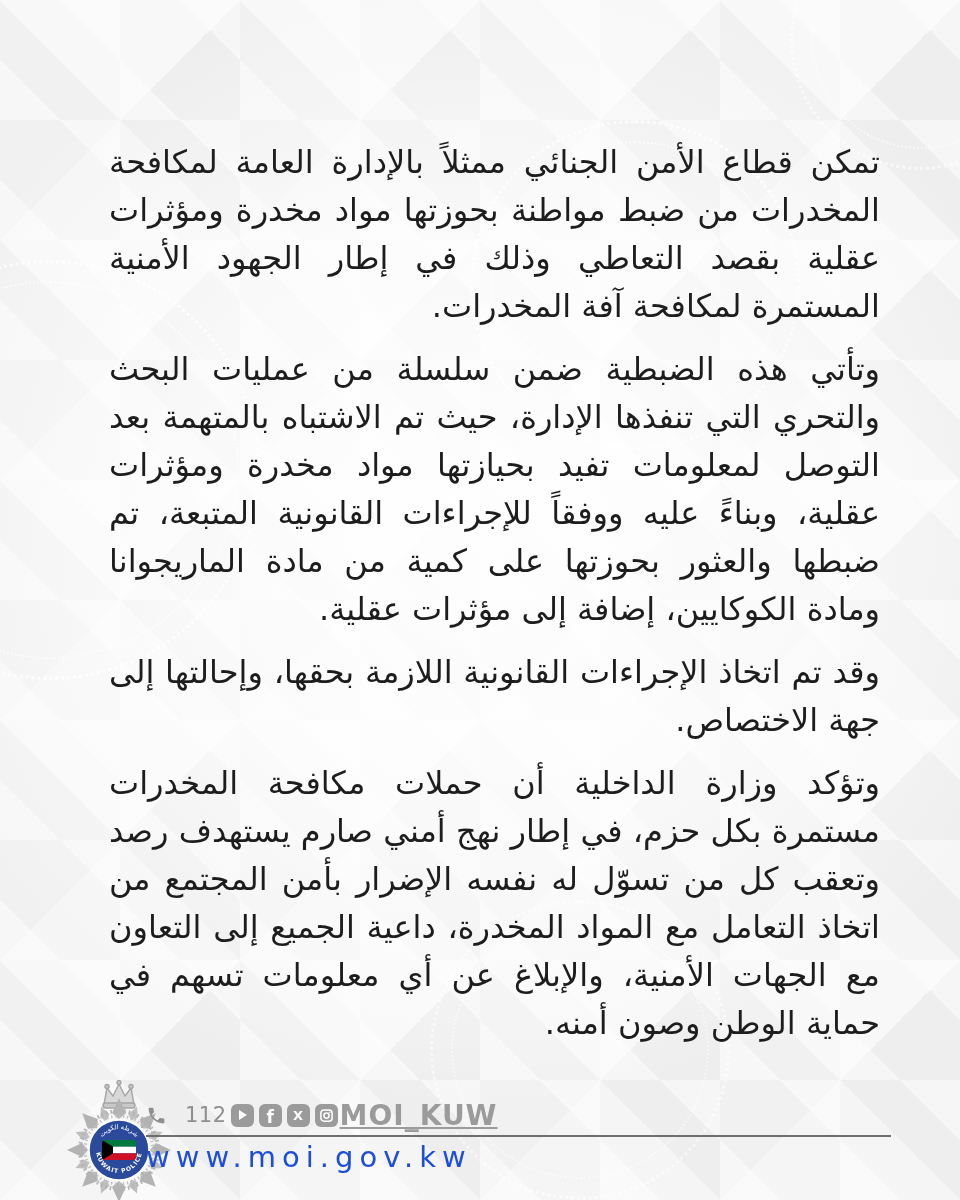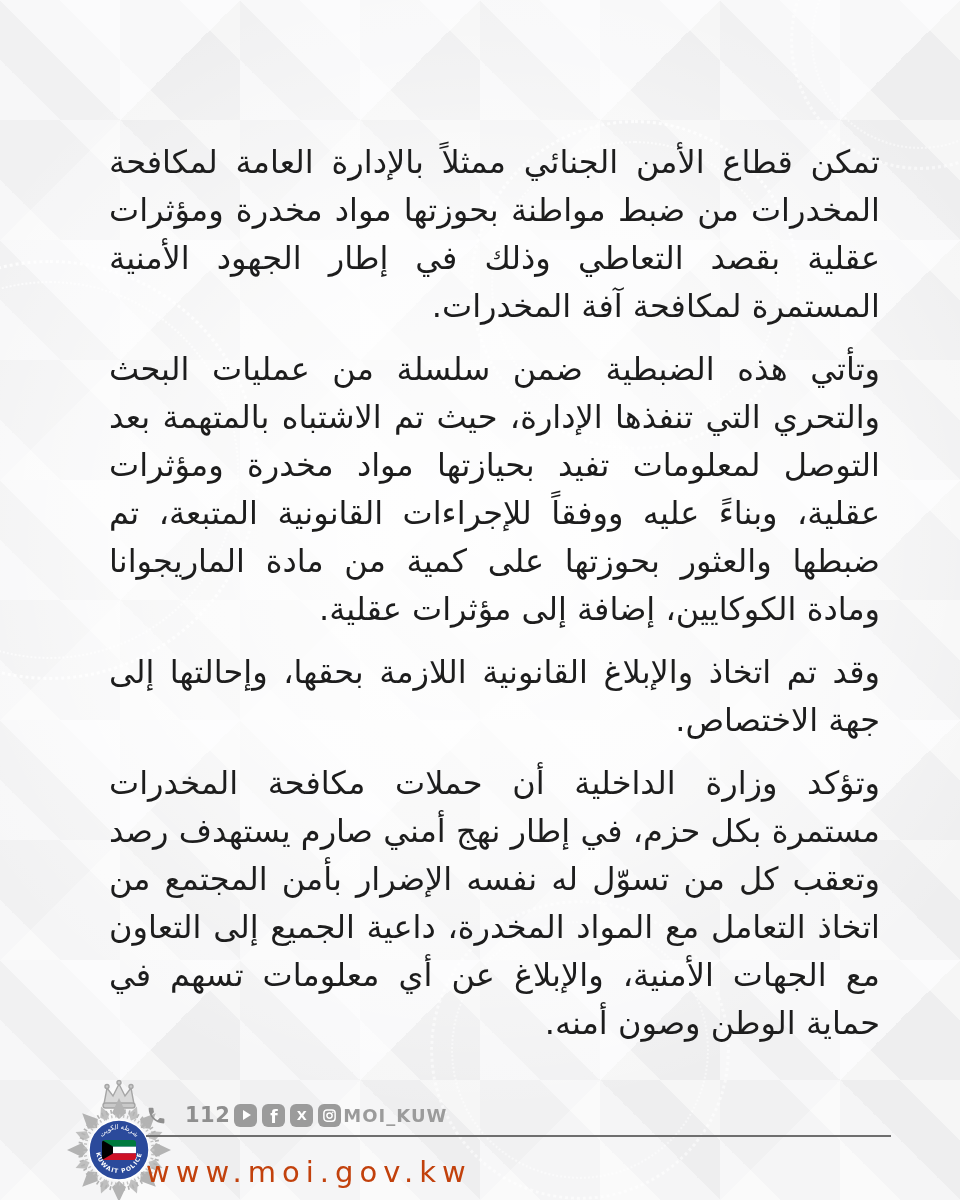--- a/index.html
+++ b/index.html
@@ -44,62 +44,62 @@
     font-size: 32px; line-height: 48px; font-weight: 500;
   }
   .content p { margin-bottom: 15px; margin-left: 29px; }
 
   
   .footer { position: absolute; left: 58px; top: 1080px; width: 845px; height: 120px; }
   .badge { position: absolute; left: 0; top: 0; }
   .contact { position: absolute; left: 88px; top: 22px; width: 745px; }
   .contact-row { display: flex; align-items: center; height: 26px; }
   .phone-num {
-    font-size: 21px; font-weight: bold; color: #8f8f8f;
+    font-size: 21px; font-weight: normal; color: #8f8f8f;
     letter-spacing: .5px; margin-left: 18px; margin-right: 4px;
     font-family: "DejaVu Sans", sans-serif;
     text-align: center;
   }
   .social { display: flex; gap: 5px; margin-right: 2px; }
   .sq {
     width: 23px; height: 23px; border-radius: 6px; background: #9b9b9b;
     display: flex; align-items: center; justify-content: center;
     color: #ffffff; overflow: hidden;
   }
   .sq .tri {
     width: 0; height: 0; margin-left: 2px;
     border-top: 5px solid transparent; border-bottom: 5px solid transparent;
     border-left: 8px solid #fff;
   }
   .sq.fb span { font-size: 17px; font-weight: bold; transform: translateY(2px); }
   .sq.x span { font-size: 13px; font-weight: bold; }
   .handle {
-    margin-right: 12px; font-size: 18px; font-weight: bold;
-    color: #9b9b9b; letter-spacing: 1px;
+    margin-right: 12px; font-size: 28px; font-weight: bold;
+    color: #9b9b9b; letter-spacing: 1px; text-decoration: underline;
   }
   .divider { height: 2px; background: #6e6e6e; margin-top: 7px; }
   .website {
-    font-size: 29px; color: #c2410c; letter-spacing: 6px; margin-top: 18px;
+    font-size: 29px; color: #1d4ed8; letter-spacing: 6px; margin-top: 3px;
     font-weight: 400;
   }
 </style>
 </head>
 <body>
 
 <div class="bg-pattern"></div>
 <div class="bg-fade"></div>
 <div class="motif m1"></div>
 <div class="motif m2"></div>
 <div class="motif m3"></div>
 <div class="motif m4"></div>
 
 <div class="content">
   <p>تمكن قطاع الأمن الجنائي ممثلاً بالإدارة العامة لمكافحة المخدرات من ضبط مواطنة بحوزتها مواد مخدرة ومؤثرات عقلية بقصد التعاطي وذلك في إطار الجهود الأمنية المستمرة لمكافحة آفة المخدرات.</p>
   <p>وتأتي هذه الضبطية ضمن سلسلة من عمليات البحث والتحري التي تنفذها الإدارة، حيث تم الاشتباه بالمتهمة بعد التوصل لمعلومات تفيد بحيازتها مواد مخدرة ومؤثرات عقلية، وبناءً عليه ووفقاً للإجراءات القانونية المتبعة، تم ضبطها والعثور بحوزتها على كمية من مادة الماريجوانا ومادة الكوكايين، إضافة إلى مؤثرات عقلية.</p>
-  <p>وقد تم اتخاذ والإبلاغ القانونية اللازمة بحقها، وإحالتها إلى جهة الاختصاص.</p>
+  <p>وقد تم اتخاذ الإجراءات القانونية اللازمة بحقها، وإحالتها إلى جهة الاختصاص.</p>
   <p>وتؤكد وزارة الداخلية أن حملات مكافحة المخدرات مستمرة بكل حزم، في إطار نهج أمني صارم يستهدف رصد وتعقب كل من تسوّل له نفسه الإضرار بأمن المجتمع من اتخاذ التعامل مع المواد المخدرة، داعية الجميع إلى التعاون مع الجهات الأمنية، والإبلاغ عن أي معلومات تسهم في حماية الوطن وصون أمنه.</p>
 </div>
 
 <div class="footer">
 
   <svg class="badge" width="122" height="120" viewBox="0 0 122 120">
 
     <g stroke="#a5a5a5" fill="#d8d8d8" stroke-width="1.4">
       <path d="M46,24 L49,8 L55,16 L61,4 L67,16 L73,8 L76,24 Z"></path>
       <circle cx="49" cy="6.5" r="2" fill="#c9c9c9"></circle>

